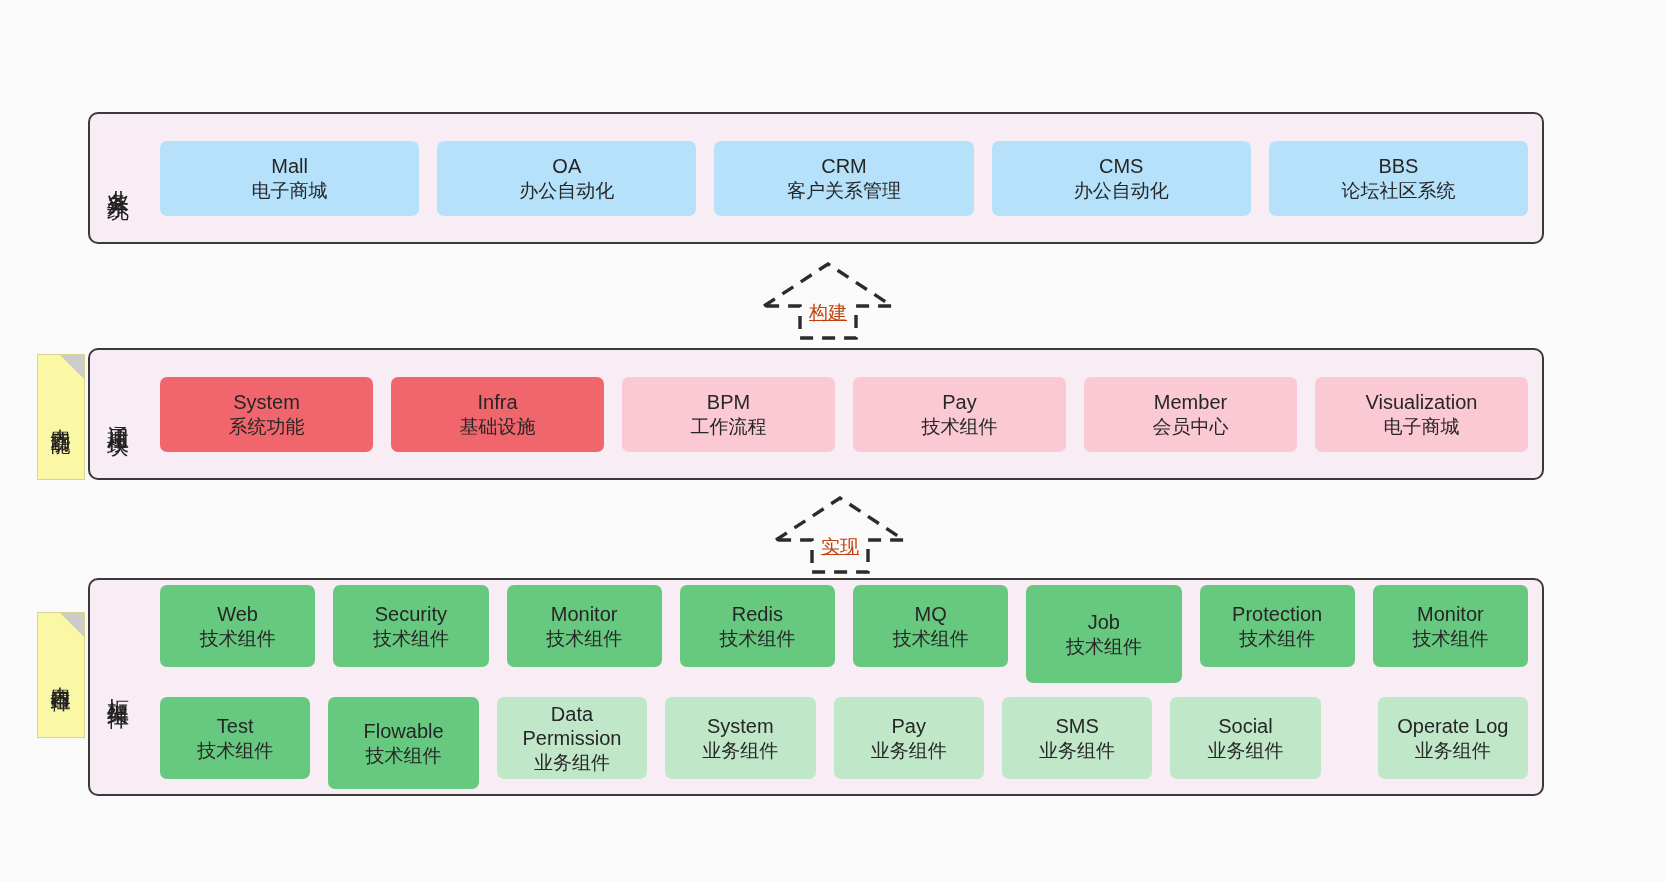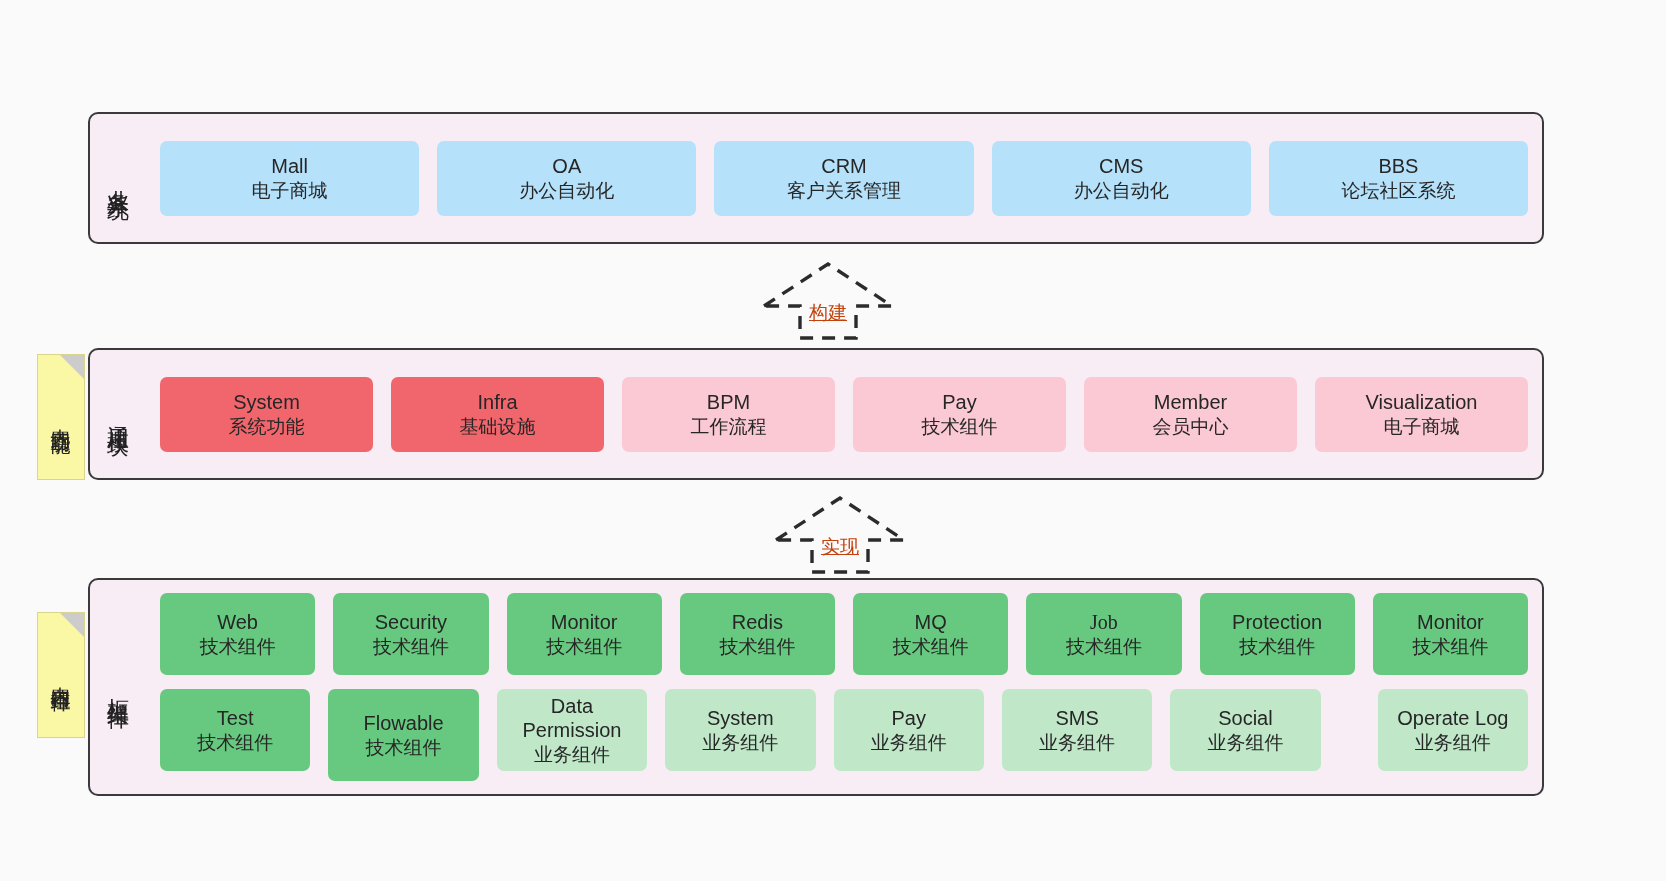--- a/index.html
+++ b/index.html
@@ -213,21 +213,21 @@
             <div class="t2">技术组件</div>
           </div>
           <div class="card c-green" style="height: 82px;">
             <div class="t1">Redis</div>
             <div class="t2">技术组件</div>
           </div>
           <div class="card c-green" style="height: 82px;">
             <div class="t1">MQ</div>
             <div class="t2">技术组件</div>
           </div>
-          <div class="card c-green" style="height: 82px; font-family: Liberation Serif, serif;">
+          <div class="card c-green" style="height: 98px;">
             <div class="t1">Job</div>
             <div class="t2">技术组件</div>
           </div>
           <div class="card c-green" style="height: 82px;">
             <div class="t1">Protection</div>
             <div class="t2">技术组件</div>
           </div>
           <div class="card c-green" style="height: 82px;">
             <div class="t1">Monitor</div>
             <div class="t2">技术组件</div>

